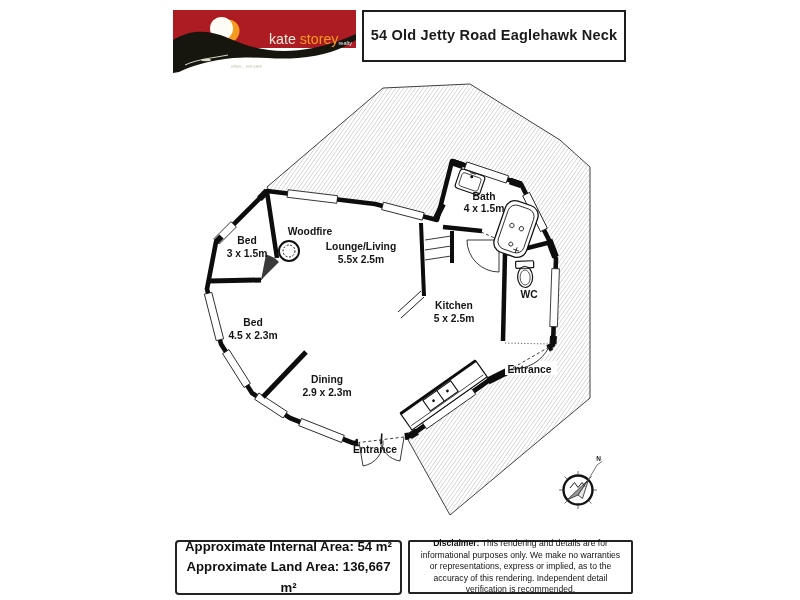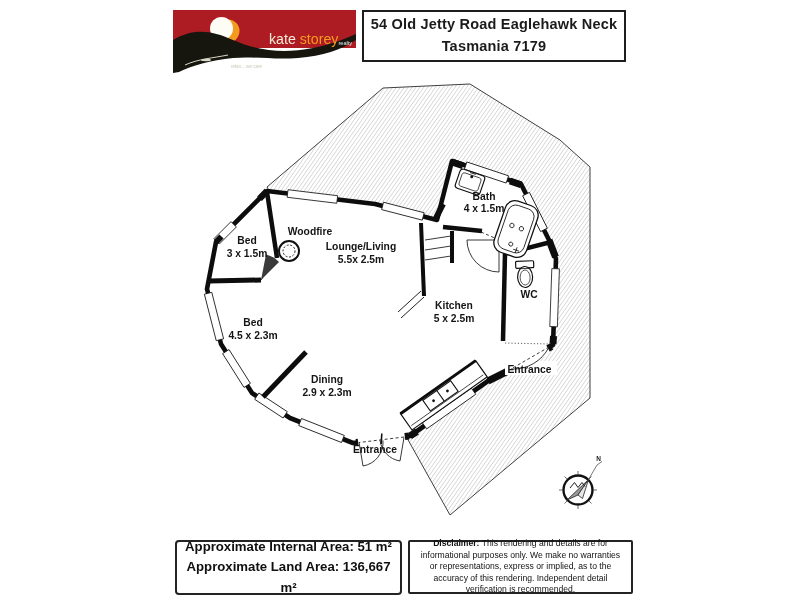--- a/index.html
+++ b/index.html
@@ -42,21 +42,20 @@
     <path d="M 12,55 C 25,49 40,48 55,45" stroke="#d8d8c8" stroke-width="1" fill="none"></path>
     <ellipse cx="33" cy="50" rx="5" ry="1.2" fill="#d8d8c8"></ellipse>
     <text x="96" y="34" font-size="14.2" font-family="Liberation Sans, sans-serif">
       <tspan fill="#f4ecd9">kate</tspan><tspan fill="#f49b1f"> storey</tspan><tspan fill="#efefef" font-size="5.6" dy="1">realty</tspan>
     </text>
     <text x="58" y="57.5" font-size="4.6" font-style="italic" fill="#c9c9b5">relax... we care</text>
   </svg>
 
   <div class="addr">
     <div>54 Old Jetty Road Eaglehawk Neck</div>
-    <div>Tasmania 7179</div>
   </div>
 
   <svg class="plan" viewBox="0 0 800 600" width="800" height="600">
     <defs>
       <pattern id="hatch" width="3.2" height="3.2" patternUnits="userSpaceOnUse" patternTransform="rotate(35)">
         <line x1="0" y1="0" x2="0" y2="3.2" stroke="#999999" stroke-width="0.65"></line>
       </pattern>
     </defs>
 
     <polygon points="383,88 470,84 560,140 590,167 590,398 450,515 267,187" fill="url(#hatch)" stroke="#3f3f3f" stroke-width="1"></polygon>
@@ -196,21 +195,21 @@
       </g>
       <polygon points="10.5,-10.5 -11,10 0,5" fill="#9a9a9a" stroke="#222" stroke-width="0.8"></polygon>
       <polygon points="10.5,-10.5 0,5 4.5,8.5" fill="#e8e8e8" stroke="#222" stroke-width="0.8"></polygon>
       <path d="M -8,-2 L -3.5,-7.5 L 0,-2.5 L 4,-7.5 L 7,-3.5" fill="none" stroke="#222" stroke-width="1"></path>
       <path d="M 10.5,-10.5 L 19,-25 L 24,-28.5" fill="none" stroke="#555" stroke-width="0.8"></path>
       <text class="nlbl" x="20.5" y="-29.5">N</text>
     </g>
   </svg>
 
   <div class="areabox">
-    <div>Approximate Internal Area: 51 m²</div>
+    <div>Approximate Internal Area: 54 m²</div>
     <div>Approximate Land Area: 136,667 m²</div>
   </div>
 
   <div class="discbox">
     <div>
       <b>Disclaimer:</b>
       <span>This rendering and details are for informational purposes only. We make no warranties or representations, express or implied, as to the accuracy of this rendering. Independent detail verification is recommended.</span>
     </div>
   </div>
 

